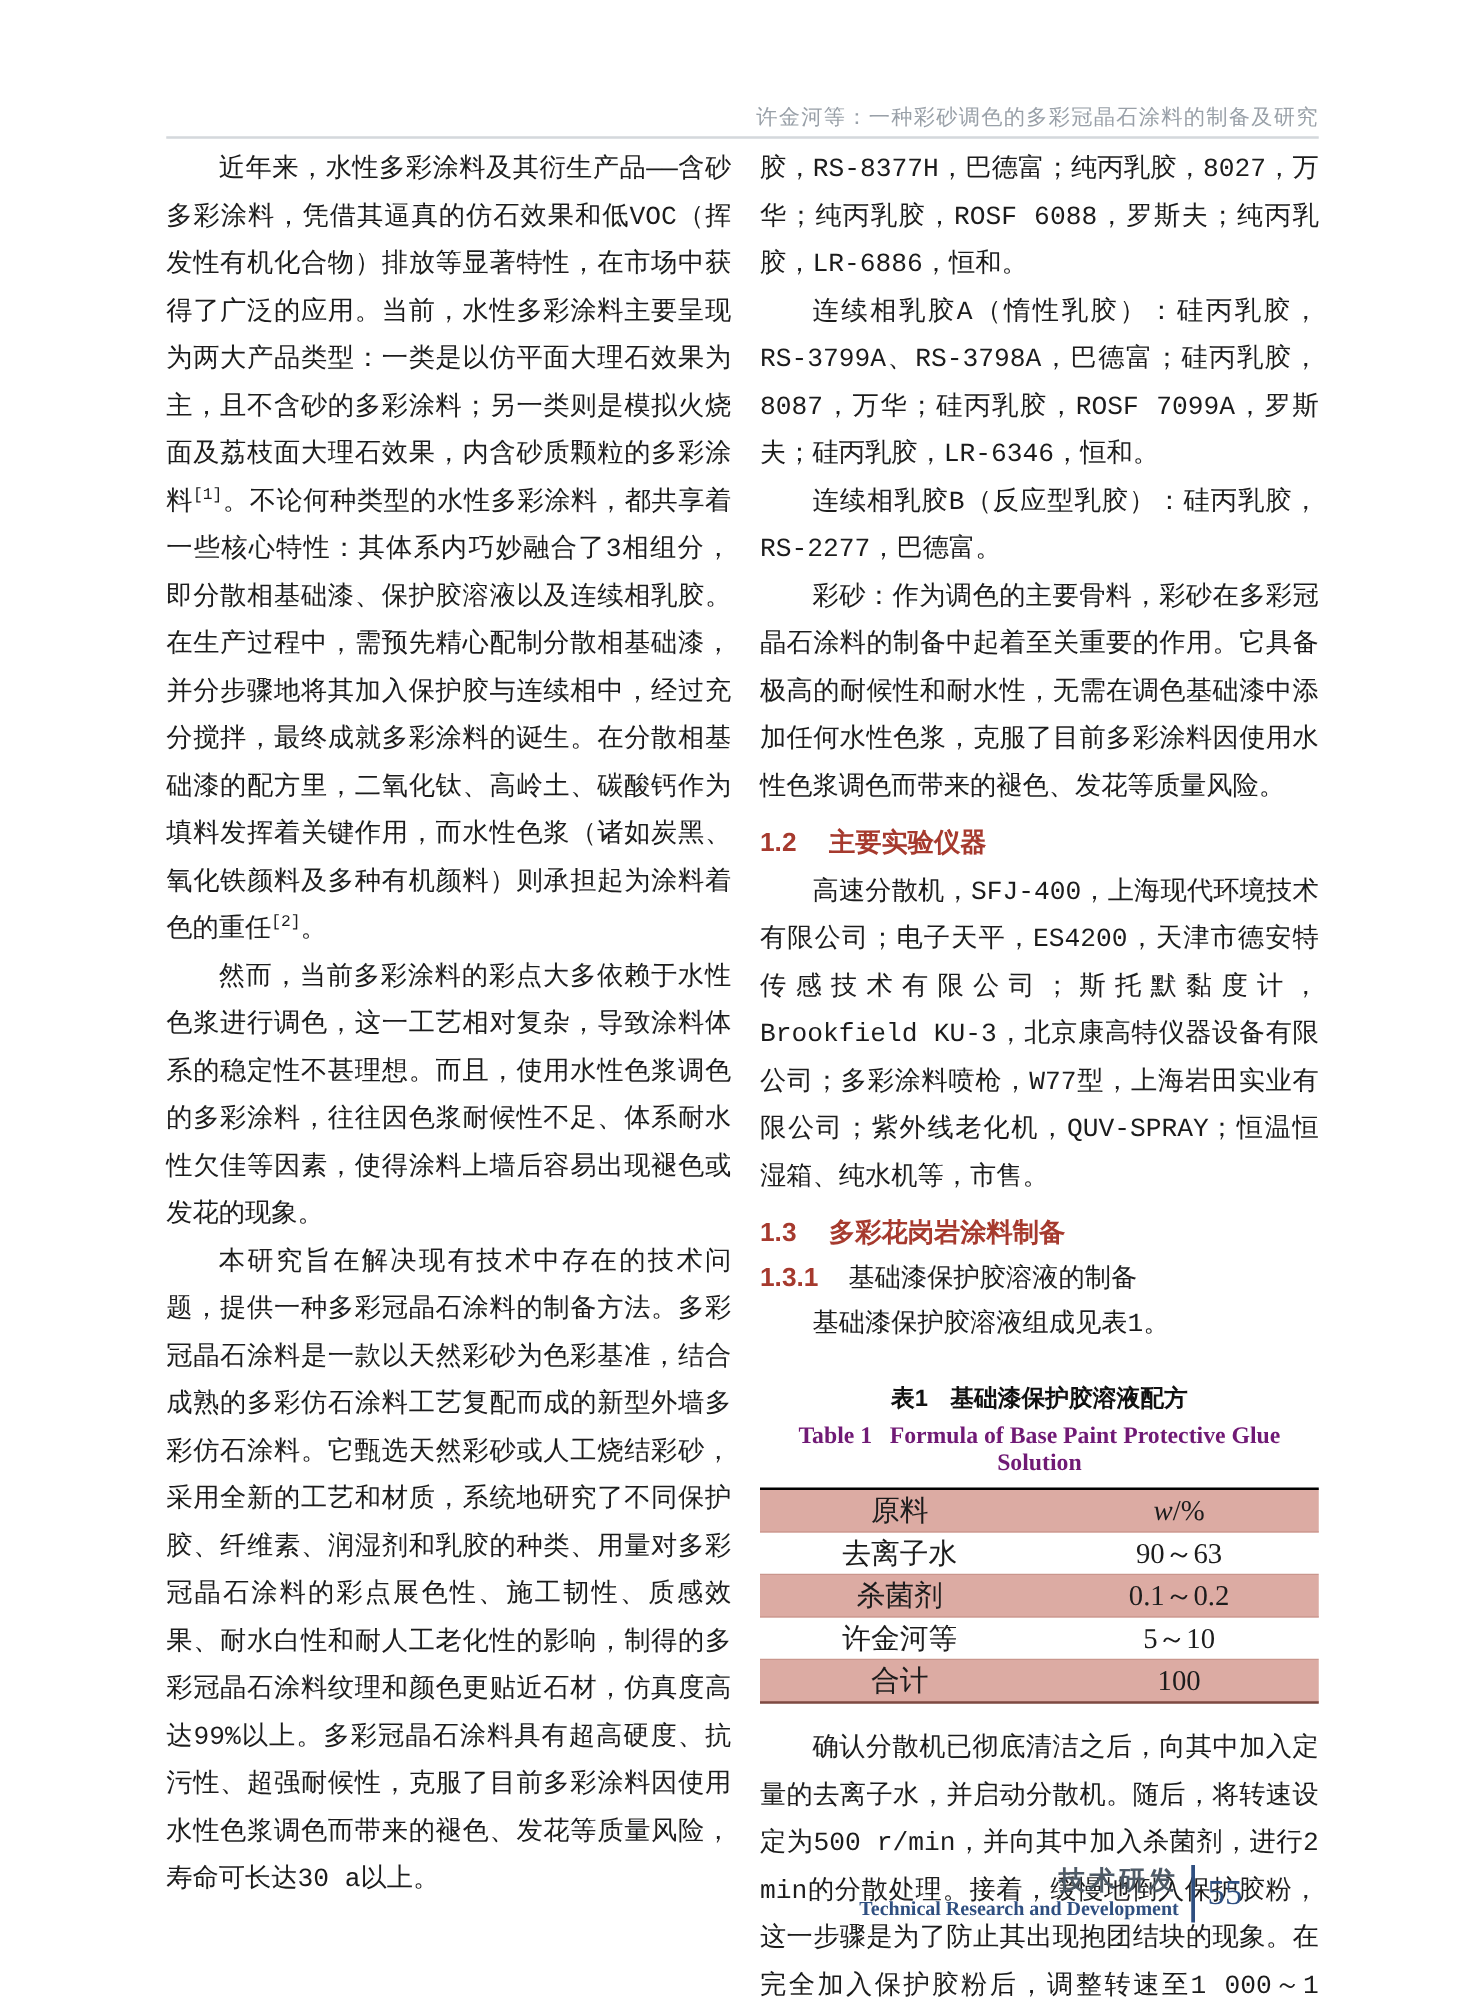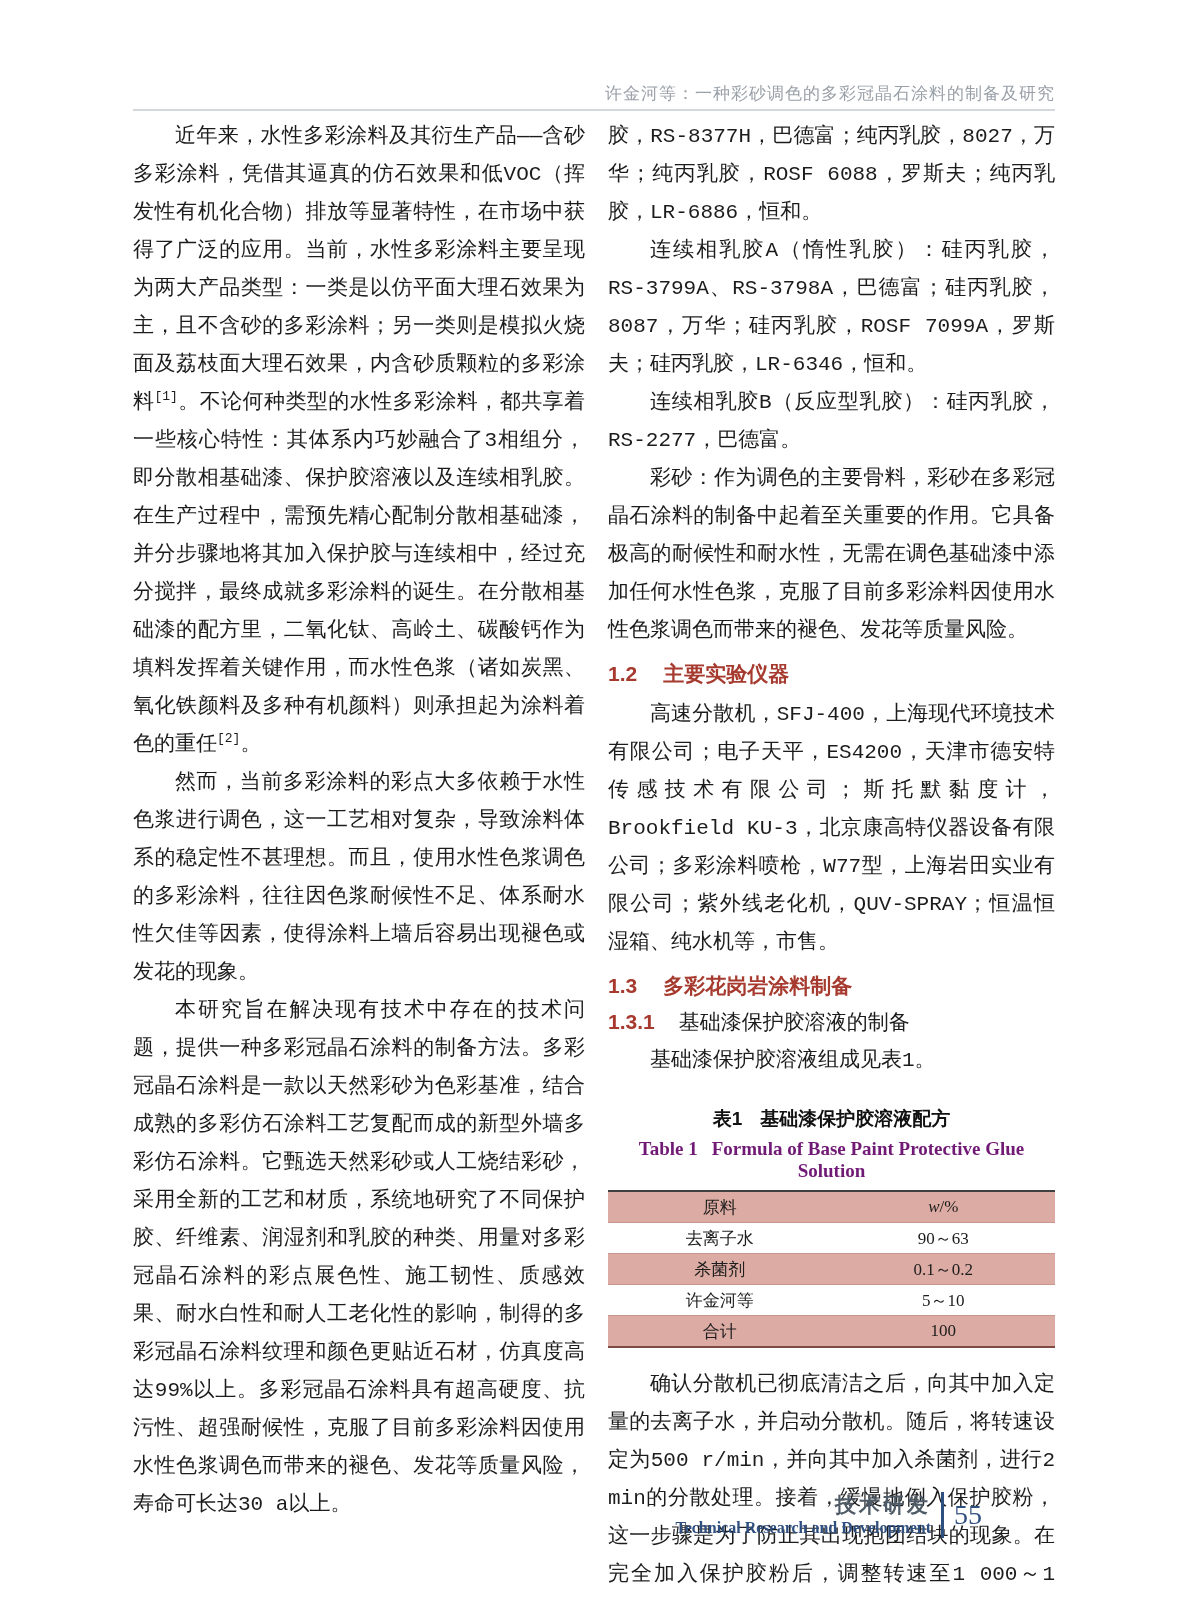--- a/index.html
+++ b/index.html
@@ -3,20 +3,21 @@
 <meta charset="utf-8">
 <style>
   html,body{margin:0;padding:0;background:#ffffff;}
   .page{
     position:relative;
     width:1114px;height:1600px;
     background:#ffffff;
     overflow:hidden;
     font-family:"Liberation Serif","DejaVu Serif",serif;
     color:#1c1c1c;
+    padding-left:12px;
   }
   
   .running-head{
     position:absolute;top:82px;left:133px;width:922px;
     text-align:right;
     font-family:"Liberation Sans","DejaVu Sans",sans-serif;
     font-size:17px;color:#99a0a8;letter-spacing:1px;
   }
   .head-rule{
     position:absolute;top:109px;left:133px;width:922px;height:0;
@@ -66,22 +67,22 @@
     font-weight:bold;font-size:19px;margin:0 0 6px 0;color:#111;
   }
   .tbl-title-cn .tnum{margin-right:18px;margin-top:12px;}
   .tbl-title-en{
     text-align:center;font-weight:bold;font-size:19px;
     margin:0 0 8px 0;color:#701a75;
   }
   .tbl-title-en .tnum{margin-right:14px;}
   table.formula{
     width:100%;border-collapse:collapse;
-    border-top:2px solid #404040;border-bottom:2px solid #7e4a42;
-    font-size:17px;
+    border-top:2px solid #000000;border-bottom:2px solid #7e4a42;
+    font-size:23px;
   }
   table.formula td,table.formula th{
     height:28px;text-align:center;font-weight:normal;
     border-bottom:1px solid #c59玫;
   }
   table.formula tr{border-bottom:1px solid #c9968d;}
   table.formula tr:last-child{border-bottom:none;}
   table.formula .shaded{background:#dcaba3;}
   .qty-sym{font-style:italic;}
   

